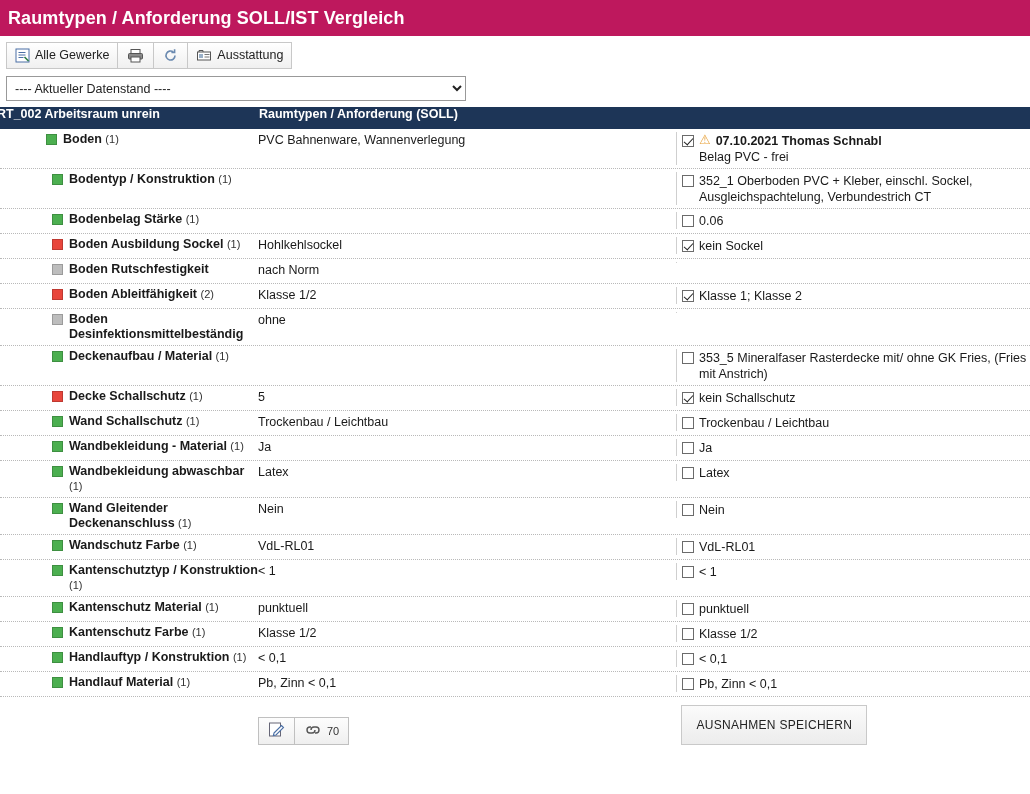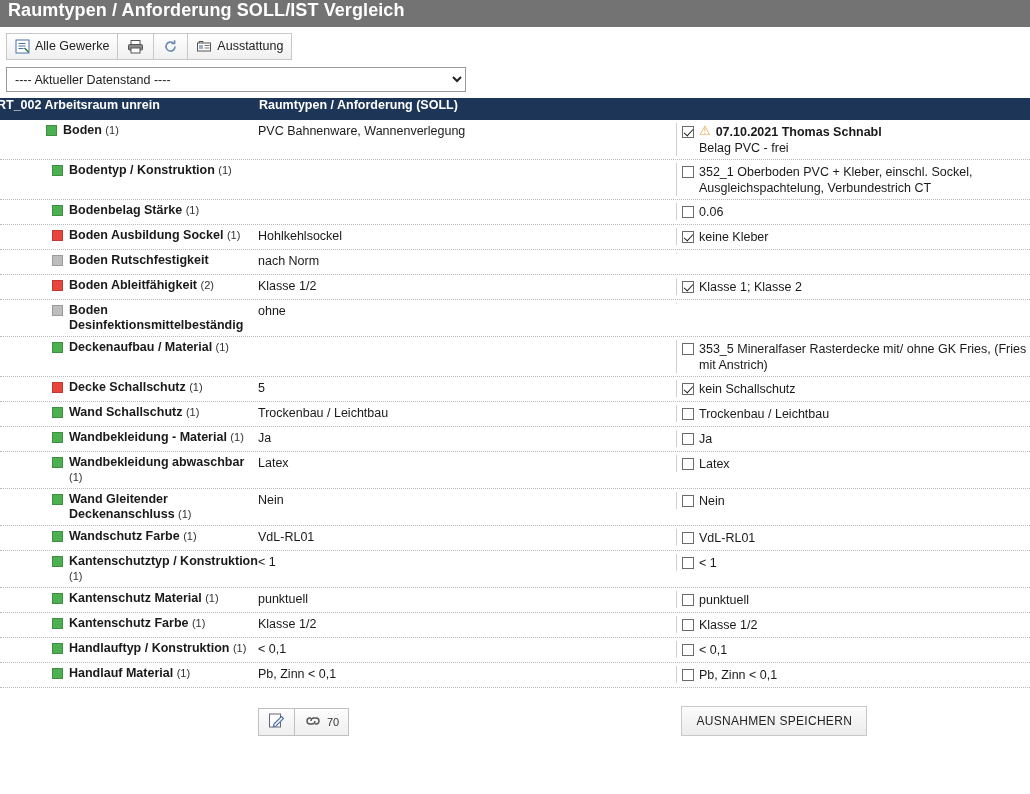--- a/index.html
+++ b/index.html
@@ -9,24 +9,25 @@
     background: #ffffff;
     font-family: "Liberation Sans", sans-serif;
     font-size: 12.5px;
     color: #1a1a1a;
     overflow: hidden;
   }
   .app { width: 1030px; height: 794px; position: relative; }
 
   
   .titlebar {
-    height: 27px;
-    background: #737373;
+    height: 36px;
+    background: #be185d;
     color: #ffffff;
     display: flex;
+    align-items: center;
     padding-left: 8px;
     font-size: 18px;
     font-weight: bold;
     letter-spacing: .1px;
   }
 
   
   .toolbar {
     height: 34px;
     display: flex;
@@ -162,21 +163,21 @@
     display: flex;
     align-items: center;
     gap: 4px;
     padding: 0 9px;
     cursor: pointer;
     margin-right: -1px;
   }
   .linkcount { font-size: 11px; color: #333; }
   .savebtn {
     margin-left: 333px;
-    height: 30px;
+    height: 40px;
     min-width: 186px;
     border: 1px solid #c9c9c9;
     background: linear-gradient(#fbfbfb, #ececec);
     font-size: 12px;
     letter-spacing: .3px;
     color: #222;
     display: flex;
     align-items: center;
     justify-content: center;
     cursor: pointer;
@@ -290,21 +291,21 @@
       </div>
       <div class="row">
         <div class="c1 indent1">
           <span class="swatch" style="background: rgb(232, 70, 60);"></span>
           <span class="lbl">Boden Ausbildung Sockel <span class="cnt">(1)</span></span>
         </div>
         <div class="c2">Hohlkehlsockel</div>
         <div class="c3">
           <div class="c3line">
             <span class="cbox checked"></span>
-            <span>keine Kleber</span>
+            <span>kein Sockel</span>
           </div>
         </div>
       </div>
       <div class="row">
         <div class="c1 indent1">
           <span class="swatch" style="background: rgb(189, 189, 189);"></span>
           <span class="lbl">Boden Rutschfestigkeit </span>
         </div>
         <div class="c2">nach Norm</div>
         <div class="c3"></div>

